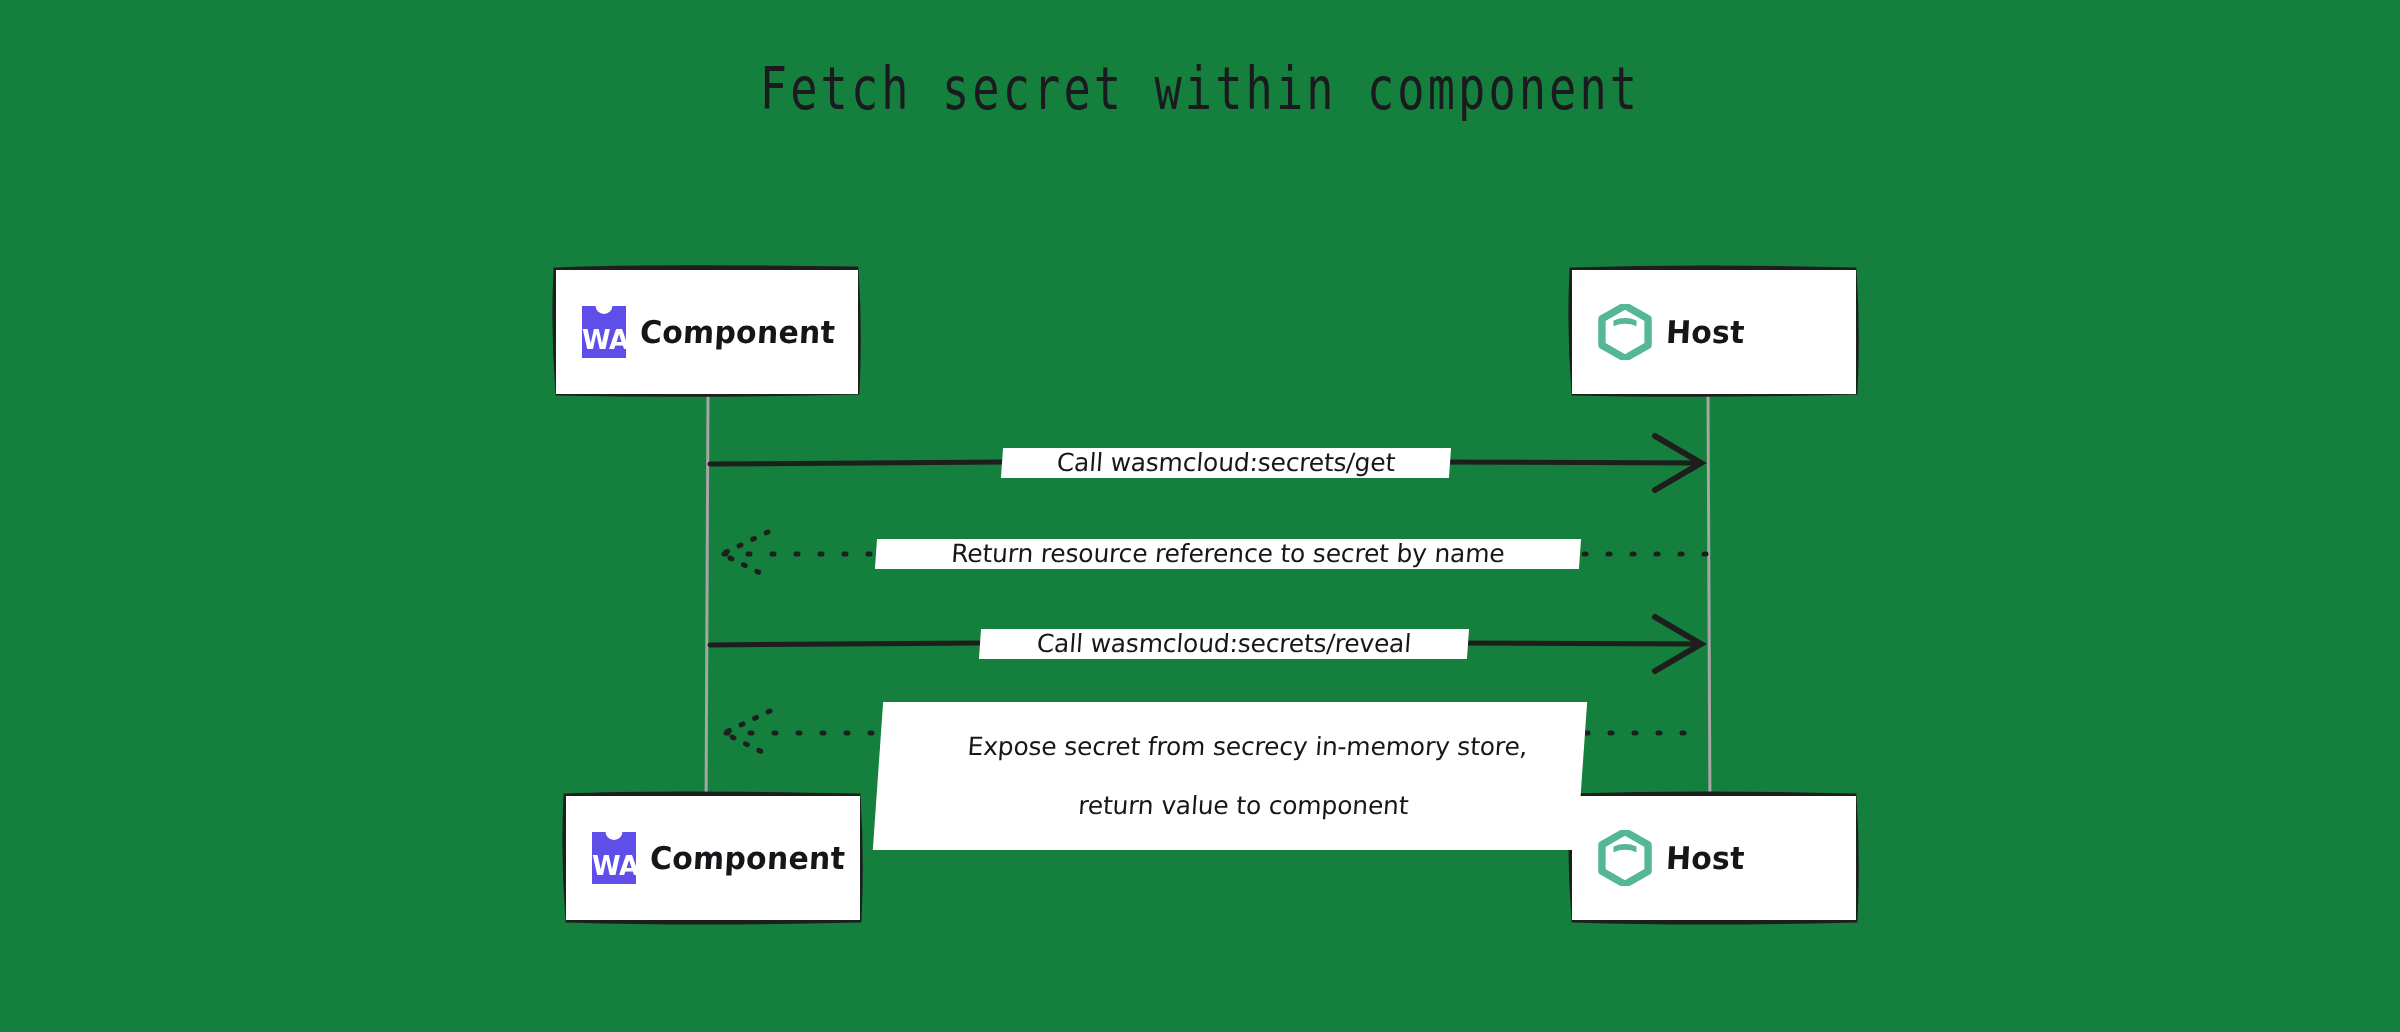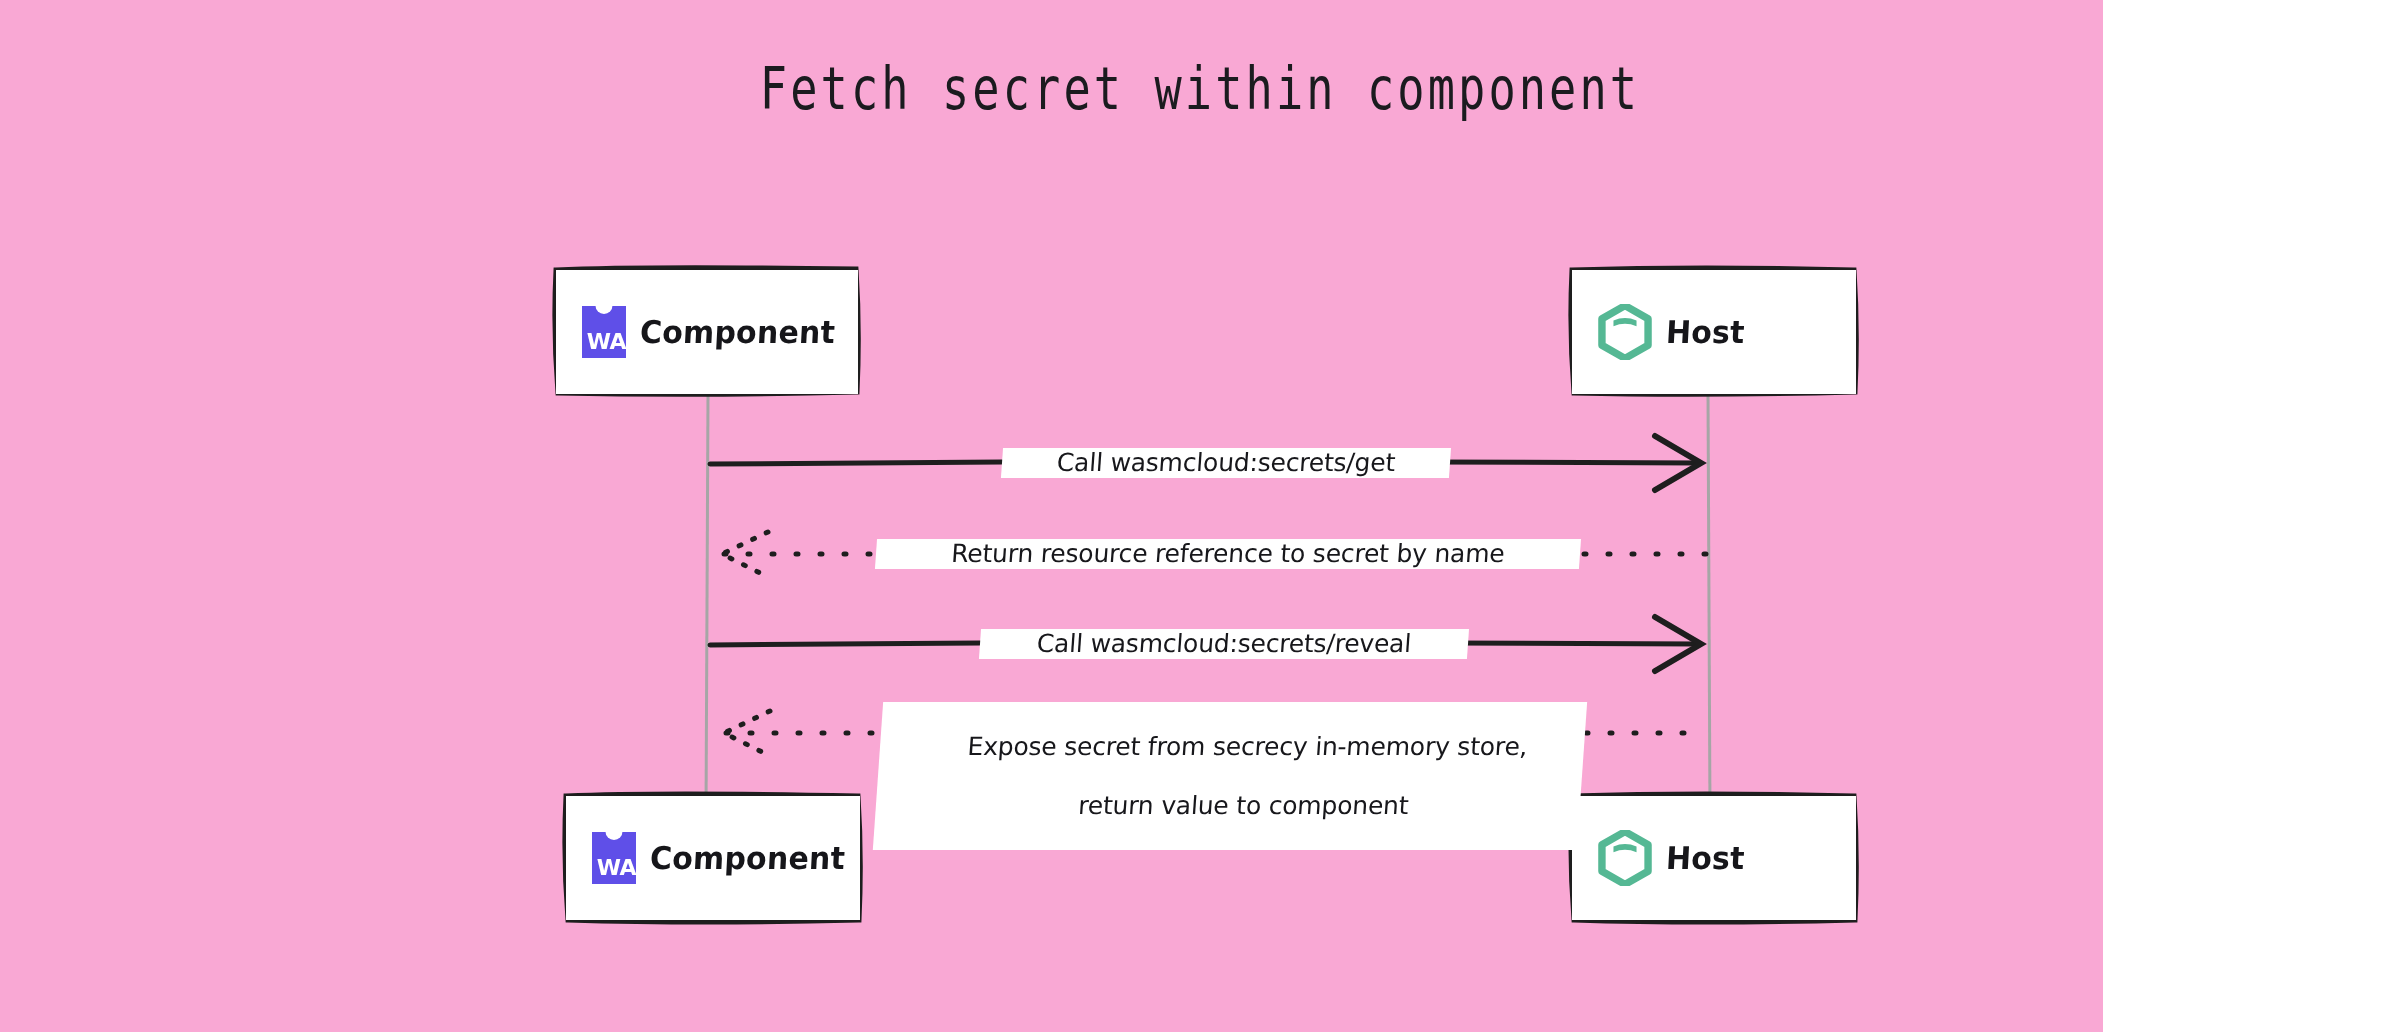--- a/index.html
+++ b/index.html
@@ -9,23 +9,23 @@
     background: #ffffff;
   }
   body {
     width: 2400px;
     height: 1032px;
     overflow: hidden;
     font-family: "DejaVu Sans", sans-serif;
   }
   #canvas {
     position: relative;
-    width: 2103px;
+    width: 2400px;
     height: 1032px;
-    background: #f9a8d4;
+    background: #15803d;
   }
   
   #diagram-title {
     position: absolute;
     left: 0;
     top: 55px;
     width: 2400px;
     text-align: center;
     font-family: "DejaVu Sans Mono", "Liberation Mono", monospace;
     font-size: 58px;
@@ -83,21 +83,21 @@
     border-radius: 0 0 11px 11px;
   }
   .wa-logo .wa-text {
     position: absolute;
     left: 0;
     right: 0;
     bottom: 5px;
     text-align: right;
     color: #ffffff;
     font-family: "DejaVu Sans", sans-serif;
-    font-size: 22px;
+    font-size: 26px;
     font-weight: 700;
     letter-spacing: -0.5px;
     line-height: 1;
   }
   
   .wc-logo {
     width: 54px;
     height: 56px;
     flex: 0 0 auto;
     display: block;

